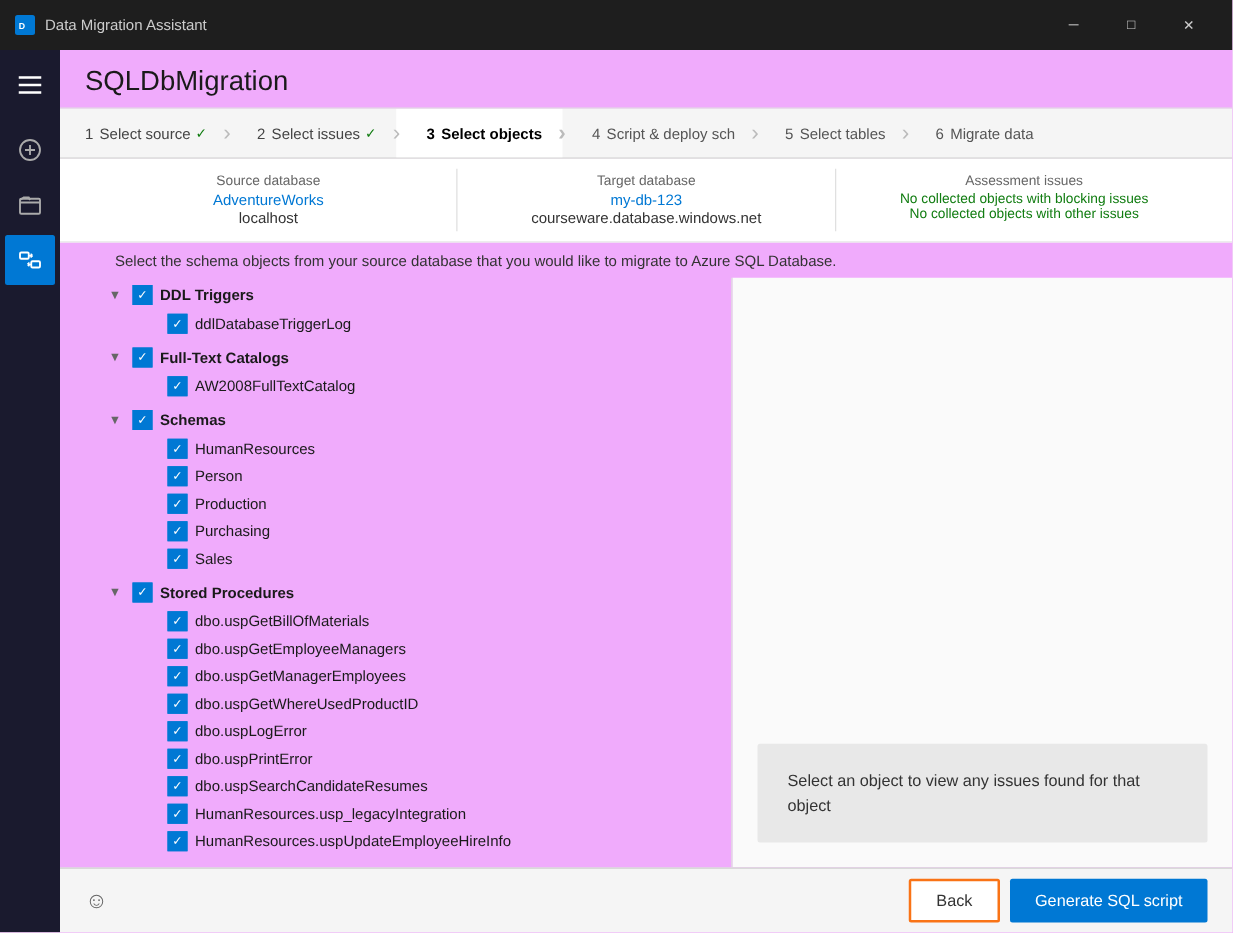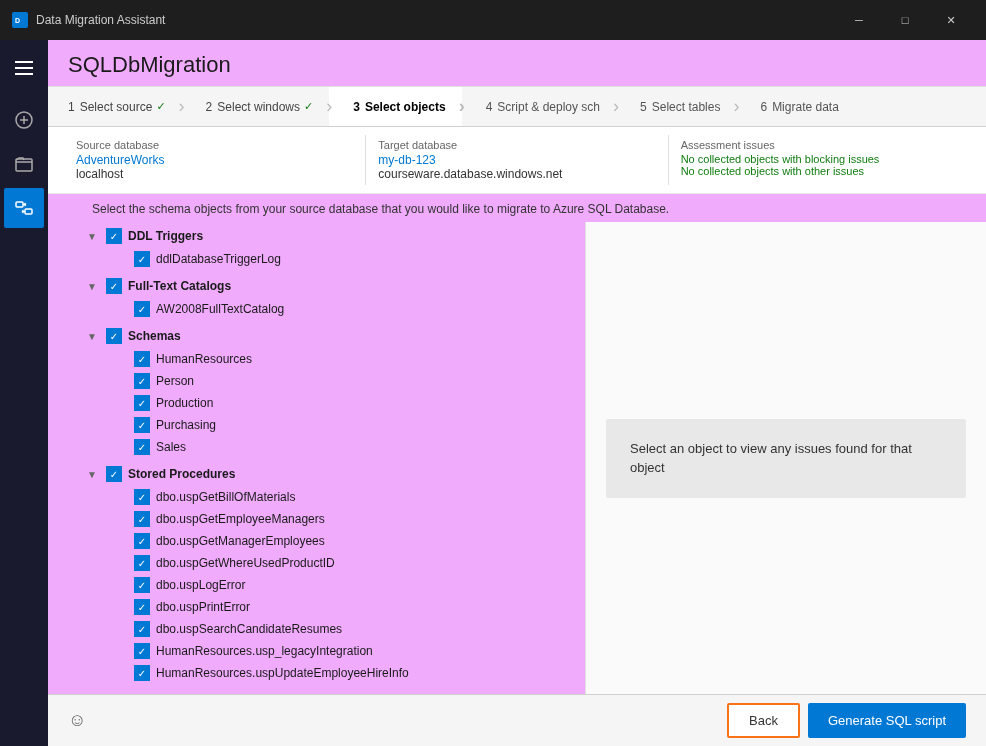--- a/index.html
+++ b/index.html
@@ -100,20 +100,21 @@
       padding: 8px 16px;
       border-bottom: 1px solid #e8e8e8;
       gap: 0;
       flex-shrink: 0;
       background: #fff;
     }
     .db-col {
       flex: 1;
       padding: 4px 12px;
       border-right: 1px solid #e0e0e0;
+      text-align: center;
     }
     .db-col:last-child { border-right: none; }
     .db-label { font-size: 11px; color: #666; margin-bottom: 2px; }
     .db-value-link { color: #0078d4; font-size: 12px; }
     .db-value { font-size: 12px; color: #333; }
     .db-issue { font-size: 11px; color: #333; }
     .db-issue.no-issue { color: #107c10; }
 
     
     .objects-section {
@@ -175,21 +176,21 @@
     .checkbox.checked::after { content: '✓'; color: #fff; font-size: 10px; }
     .item-label { font-size: 12px; color: #1a1a1a; }
     .item-label.group-label { font-weight: 700; }
 
     .tree-children { padding-left: 52px; }
 
     
     .right-panel {
       flex: 1;
       display: flex;
-      align-items: center;
+      align-items: flex-end;
       justify-content: center;
       padding: 20px;
       background: #fafafa;
     }
     .select-hint {
       background: #e8e8e8;
       padding: 20px 24px;
       border-radius: 2px;
       max-width: 360px;
       font-size: 13px;
@@ -286,21 +287,21 @@
 
     <div class="wizard-steps">
       <div class="step completed">
         <span class="step-num">1</span>
         <span>Select source</span>
         <span class="step-check">✓</span>
         <span class="step-arrow">›</span>
       </div>
       <div class="step completed" style="padding-left:24px;">
         <span class="step-num">2</span>
-        <span>Select windows</span>
+        <span>Select issues</span>
         <span class="step-check">✓</span>
         <span class="step-arrow">›</span>
       </div>
       <div class="step active" style="padding-left:24px;">
         <span class="step-num">3</span>
         <span>Select objects</span>
         <span class="step-arrow">›</span>
       </div>
       <div class="step" style="padding-left:24px;">
         <span class="step-num">4</span>

